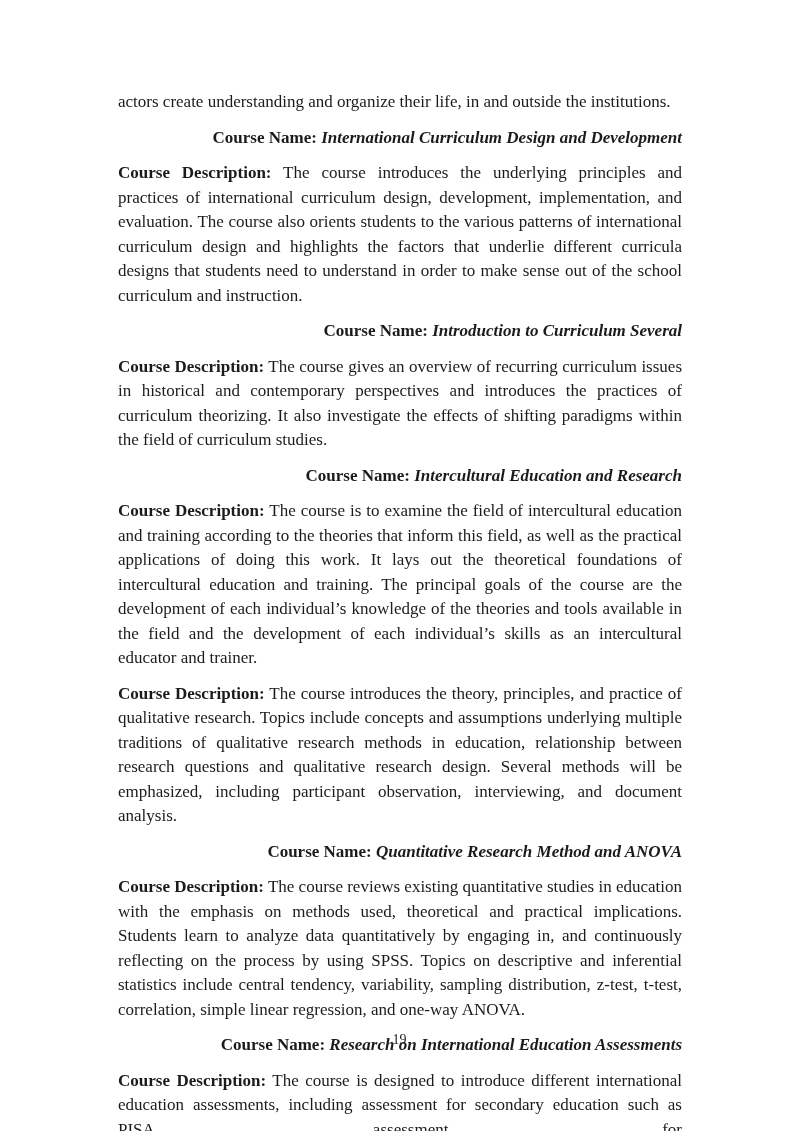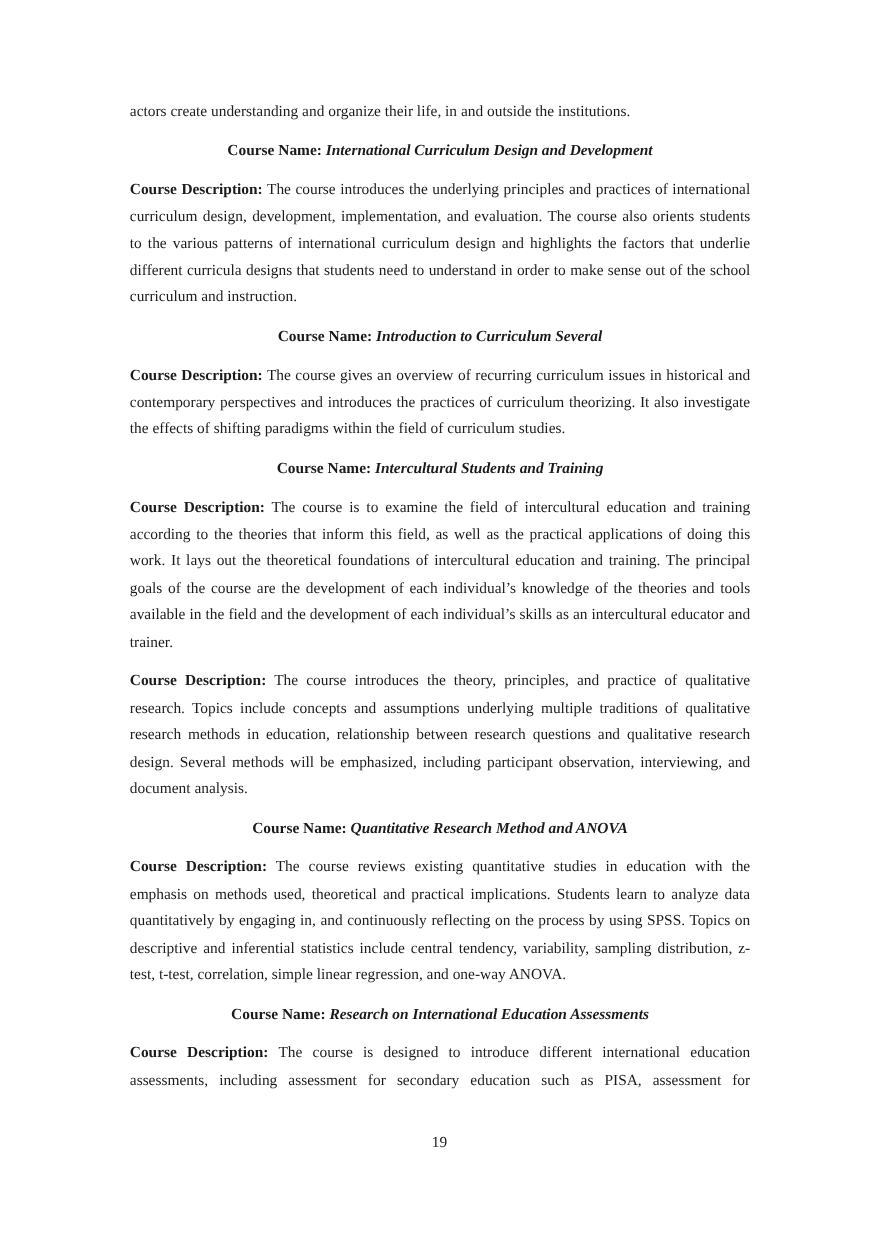--- a/index.html
+++ b/index.html
@@ -17,26 +17,26 @@
     overflow: hidden;
   }
   .content {
     position: absolute;
     left: 118px;
     top: 90px;
     width: 564px;
   }
   .para {
     margin: 0 0 11px 0;
-    font-size: 14px;
+    font-size: 17px;
     line-height: 24.5px;
     text-align: justify;
   }
   .course-name {
-    text-align: center;
+    text-align: right;
   }
   .label {
     font-weight: bold;
     font-style: normal;
   }
   .cname {
     font-weight: bold;
     font-style: italic;
   }
   
@@ -74,21 +74,21 @@
     <span class="label">Course Name:</span>
     <span class="cname">Introduction to Curriculum Several</span>
   </p>
   <p class="para course-desc">
     <span class="label">Course Description:</span>
     <span class="cdesc">The course gives an overview of recurring curriculum issues in historical and contemporary perspectives and introduces the practices of curriculum theorizing. It also investigate the effects of shifting paradigms within the field of curriculum studies.</span>
   </p>
 
   <p class="para course-name">
     <span class="label">Course Name:</span>
-    <span class="cname">Intercultural Students and Training</span>
+    <span class="cname">Intercultural Education and Research</span>
   </p>
   <p class="para course-desc">
     <span class="label">Course Description:</span>
     <span class="cdesc">The course is to examine the field of intercultural education and training according to the theories that inform this field, as well as the practical applications of doing this work. It lays out the theoretical foundations of intercultural education and training. The principal goals of the course are the development of each individual’s knowledge of the theories and tools available in the field and the development of each individual’s skills as an intercultural educator and trainer.</span>
   </p>
 
   <p class="para course-desc">
     <span class="label">Course Description:</span>
     <span class="cdesc">The course introduces the theory, principles, and practice of qualitative research. Topics include concepts and assumptions underlying multiple traditions of qualitative research methods in education, relationship between research questions and qualitative research design. Several methods will be emphasized, including participant observation, interviewing, and document analysis.</span>
   </p>

